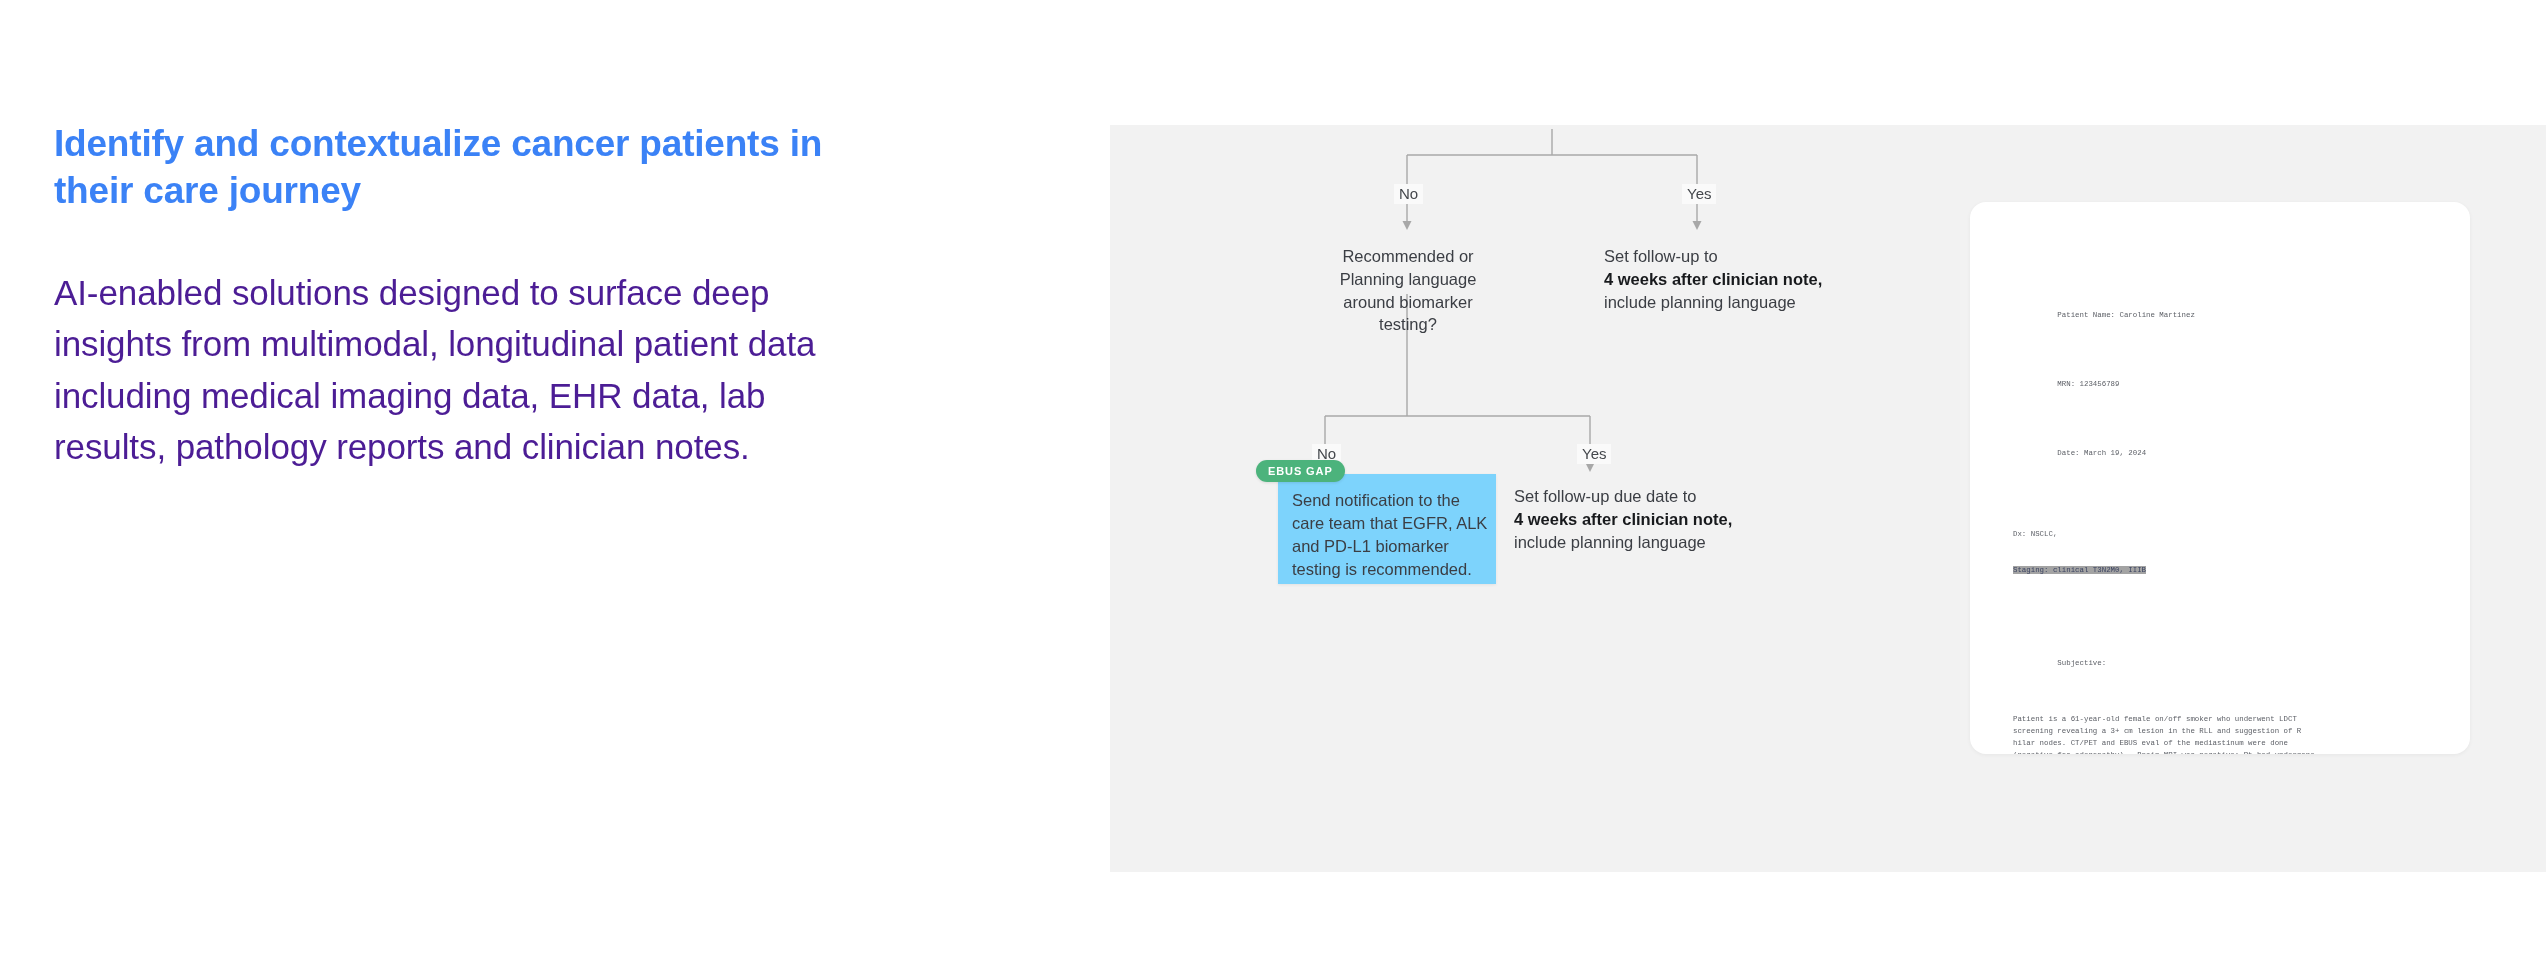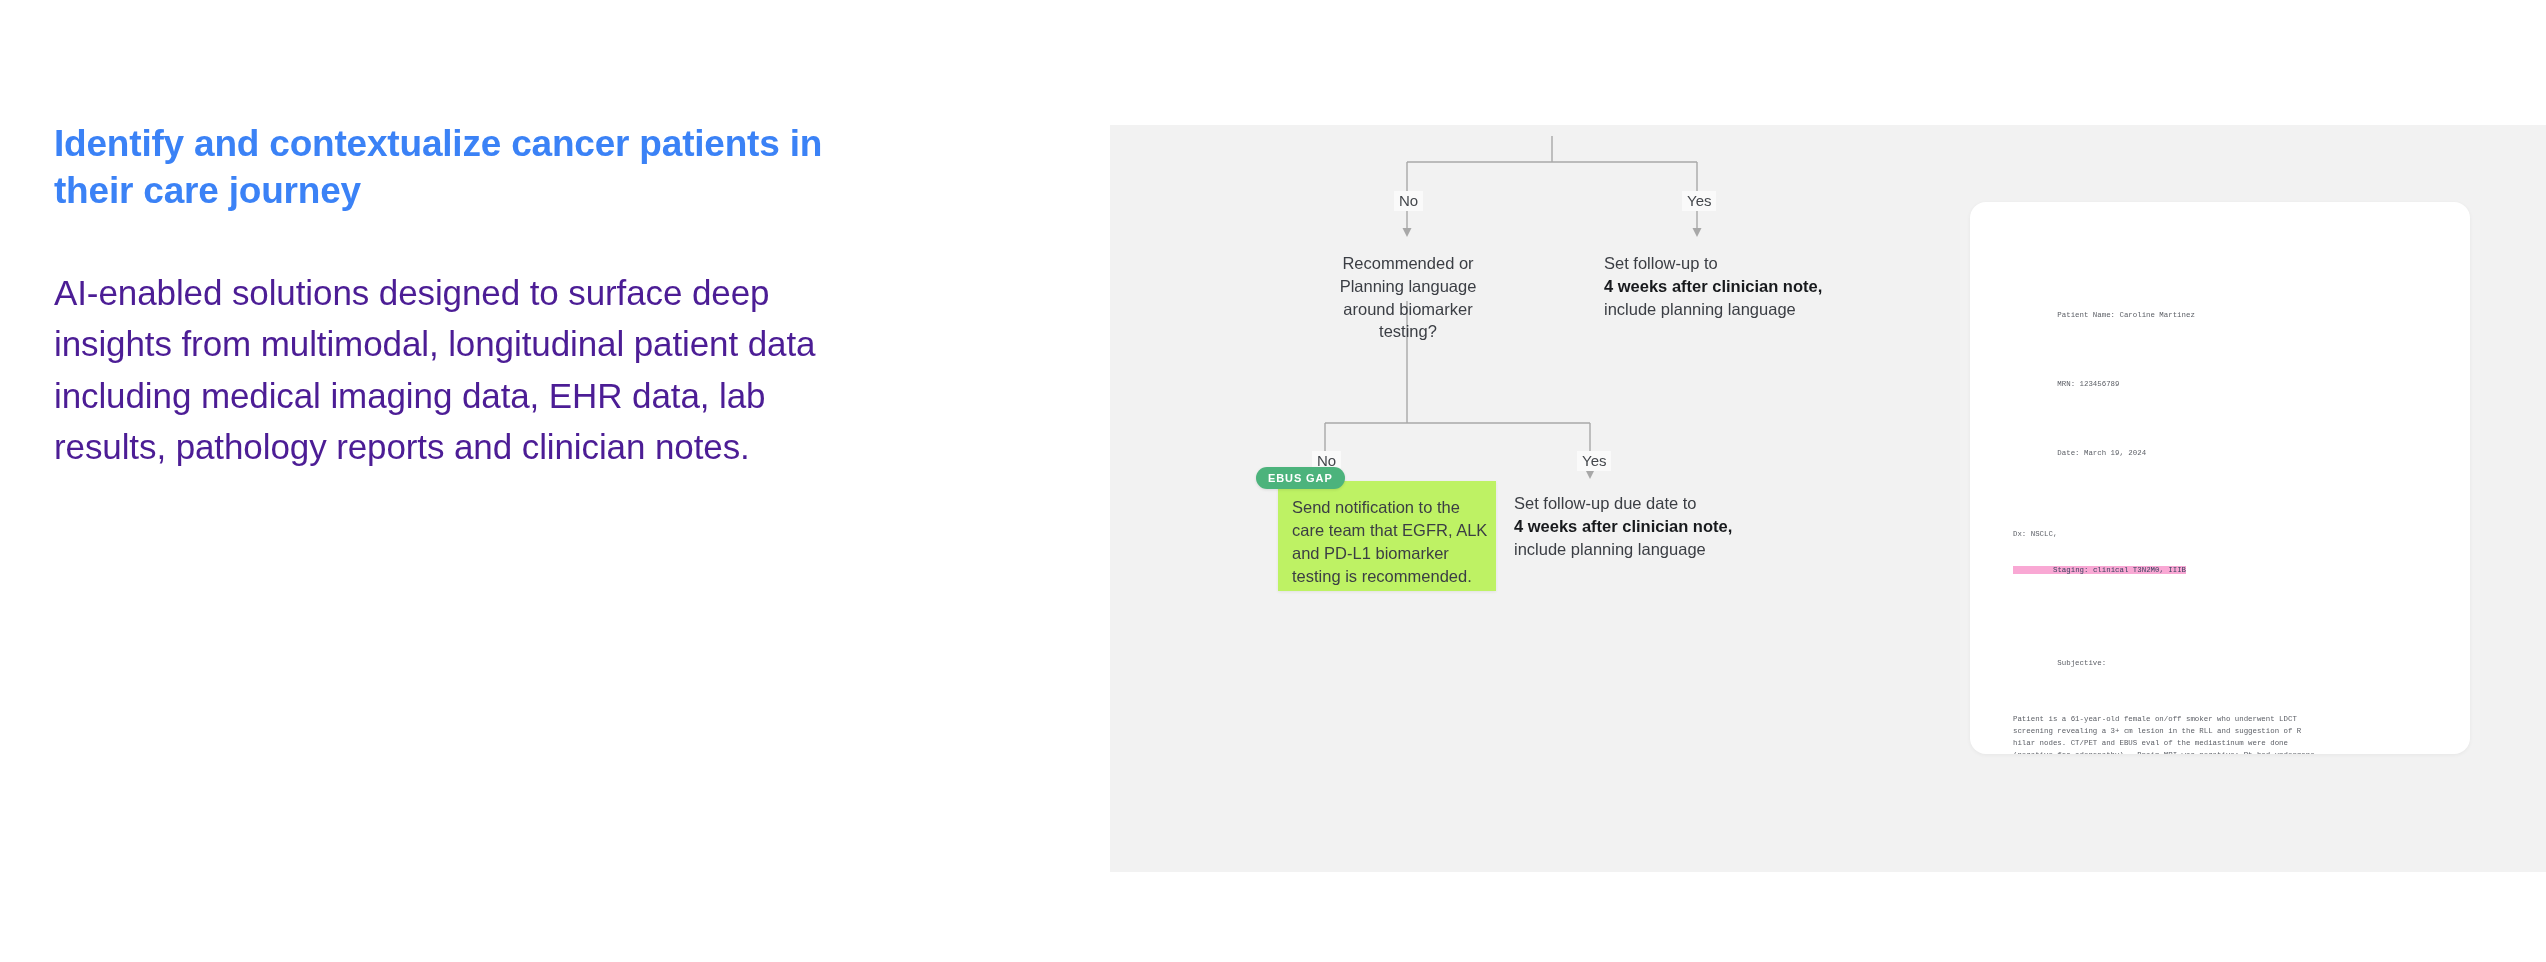--- a/index.html
+++ b/index.html
@@ -38,21 +38,21 @@
   
   .panel {
     position: absolute;
     left: 1110px; top: 125px;
     width: 1436px; height: 747px;
     background: #f2f2f2;
     overflow: hidden;
   }
 
   
-  .flow { position: absolute; left: 0; top: 11px; width: 830px; height: 747px; }
+  .flow { position: absolute; left: 0; top: 4px; width: 830px; height: 747px; }
   .flow svg { position: absolute; left: 0; top: 0; }
 
   .edge-label {
     position: absolute;
     font-size: 15px;
     color: #44474c;
     background: #fafafa;
     padding: 1px 5px;
     line-height: 1.2;
     white-space: nowrap;
@@ -66,21 +66,21 @@
     text-align: center;
   }
   .node-text.left-align { text-align: left; }
   .node-text b { color: #181a1d; font-weight: 700; }
 
   
   .care-card {
     position: absolute;
     left: 168px; top: 345px;
     width: 218px; height: 110px;
-    background: #bef264;
+    background: #7dd3fc;
     box-shadow: 0 1px 3px rgba(0,0,0,0.07);
   }
   .care-card-text {
     position: absolute;
     left: 14px; top: 15px;
     width: 196px;
     font-size: 16.5px;
     line-height: 1.4;
     color: #3b3e44;
     text-align: left;
@@ -115,23 +115,22 @@
     right: 20px;
     font-family: "Liberation Mono", monospace;
     font-size: 7.4px;
     line-height: 1.62;
     color: #5d6067;
     white-space: pre-wrap;
   }
   .note-block { margin-bottom: 9px; }
   .note-line { white-space: pre-wrap; }
   .hl {
-    background: #f9a8d4;
+    background: #a3a3a3;
     color: #3b4360;
-    padding-left: 40px;
   }
 </style>
 </head>
 <body>
 
 <div class="page">
 
   <div class="left-col">
     <h1 class="headline">Identify and contextualize cancer patients in their care journey</h1>
     <p class="body-copy">AI-enabled solutions designed to surface deep insights from multimodal, longitudinal patient data including medical imaging data, EHR data, lab results, pathology reports and clinician notes.</p>

